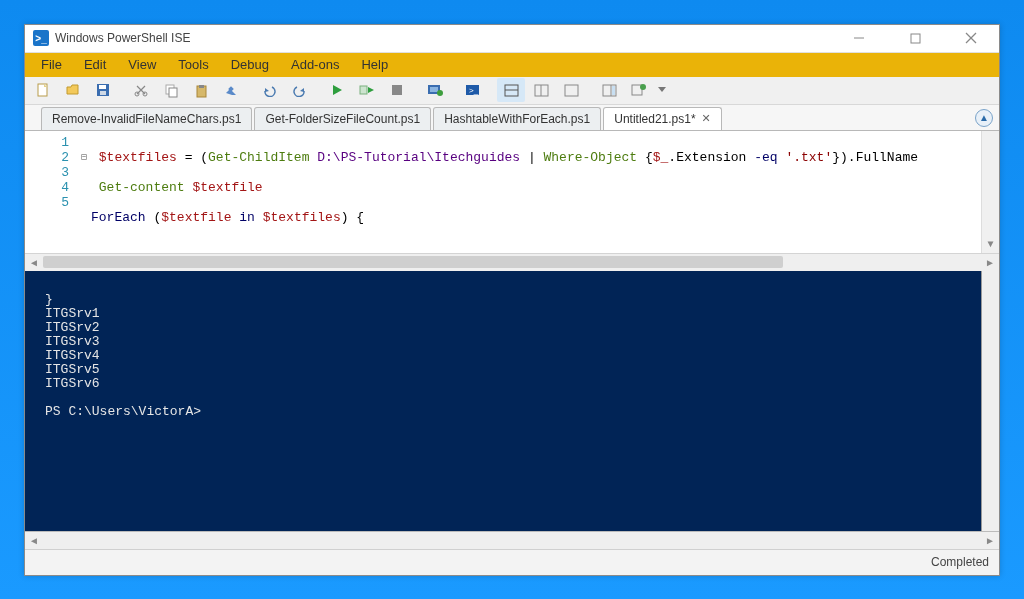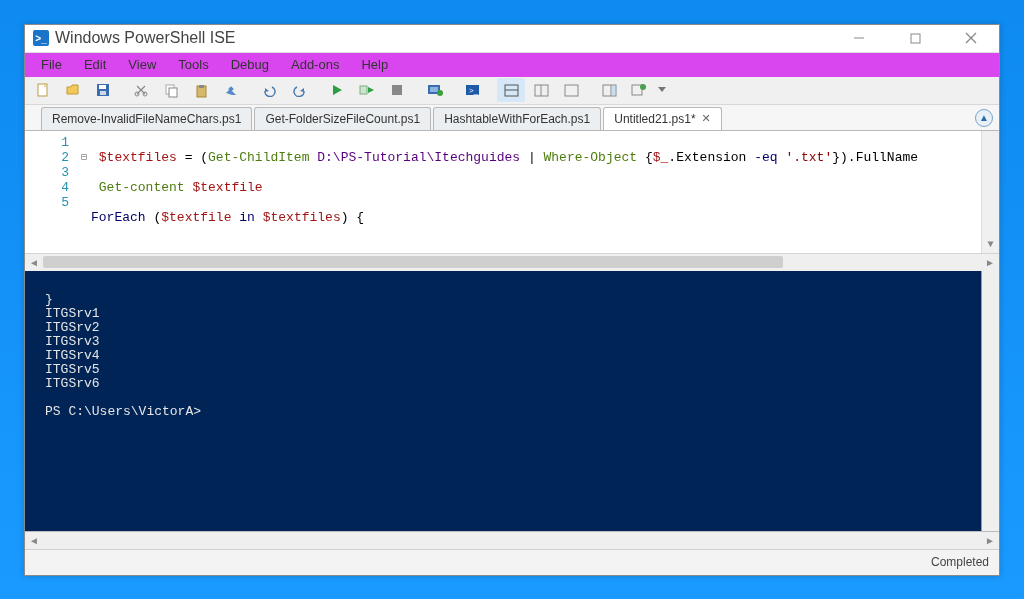--- a/index.html
+++ b/index.html
@@ -26,29 +26,29 @@
       height: 28px; background: #fff; display: flex; align-items: center;
       justify-content: space-between; padding: 0 8px;
       border-bottom: 1px solid #e0e0e0;
     }
     .tbar-left { display: flex; align-items: center; gap: 6px; }
     .app-icon {
       width: 16px; height: 16px; background: #1a74c9; display: inline-flex;
       align-items: center; justify-content: center; color: #fff; font-size: 10px;
       border-radius: 2px; font-weight: bold;
     }
-    .title-text { font-size: 16px; color: #444; text-align: right; }
+    .title-text { font-size: 12px; color: #444; text-align: right; }
     .win-controls { display: flex; gap: 16px; align-items:center;}
     .win-btn {
       width: 40px; height: 22px; display: flex; align-items: center;
       justify-content: center; color: #888; font-size: 12px; cursor: pointer;
     }
     .menubar {
       height: 24px; display: flex; align-items: center; padding: 0 6px;
-      gap: 2px; background: #d946ef;
+      gap: 2px; background: #eab308;
     }
     .menu-item {
       padding: 2px 10px; font-size: 13px; color: #333; cursor: pointer;
     }
     .toolbar {
       height: 28px; display: flex; align-items: center; padding: 0 4px;
       gap: 2px; background: #f0f0f0; border-bottom: 1px solid #d8d8d8;
     }
     .tb-btn {
       width: 28px; height: 24px; display: flex; align-items: center;

